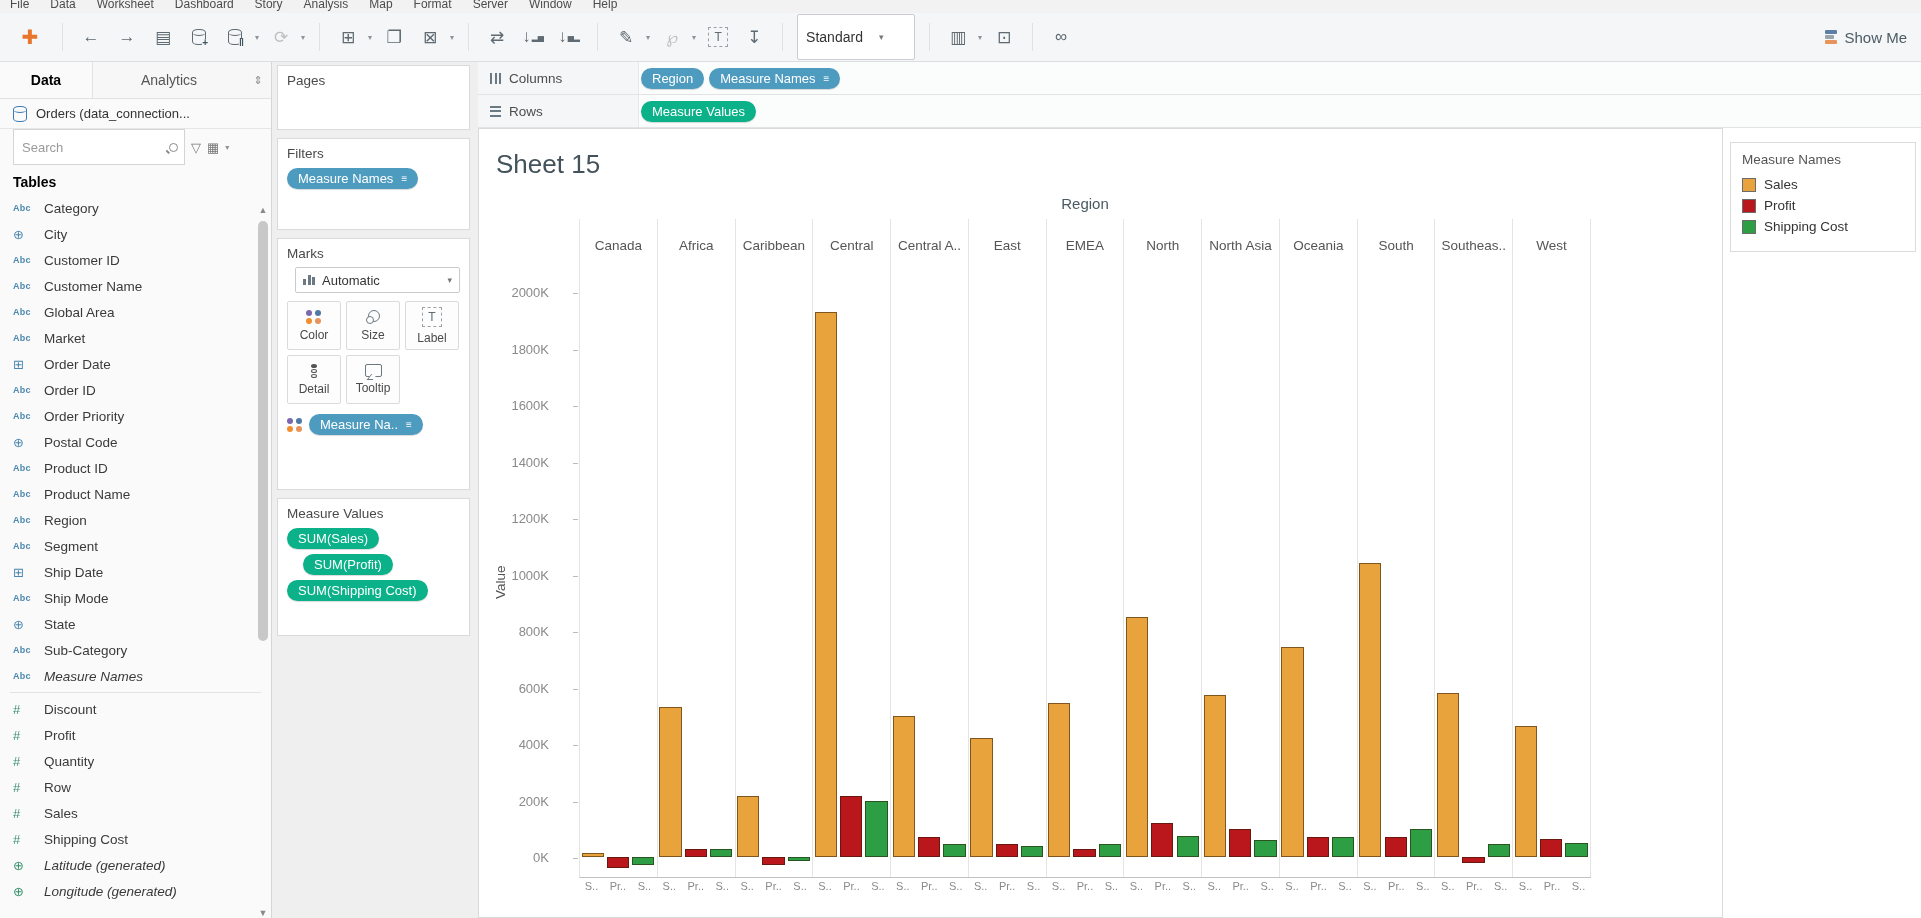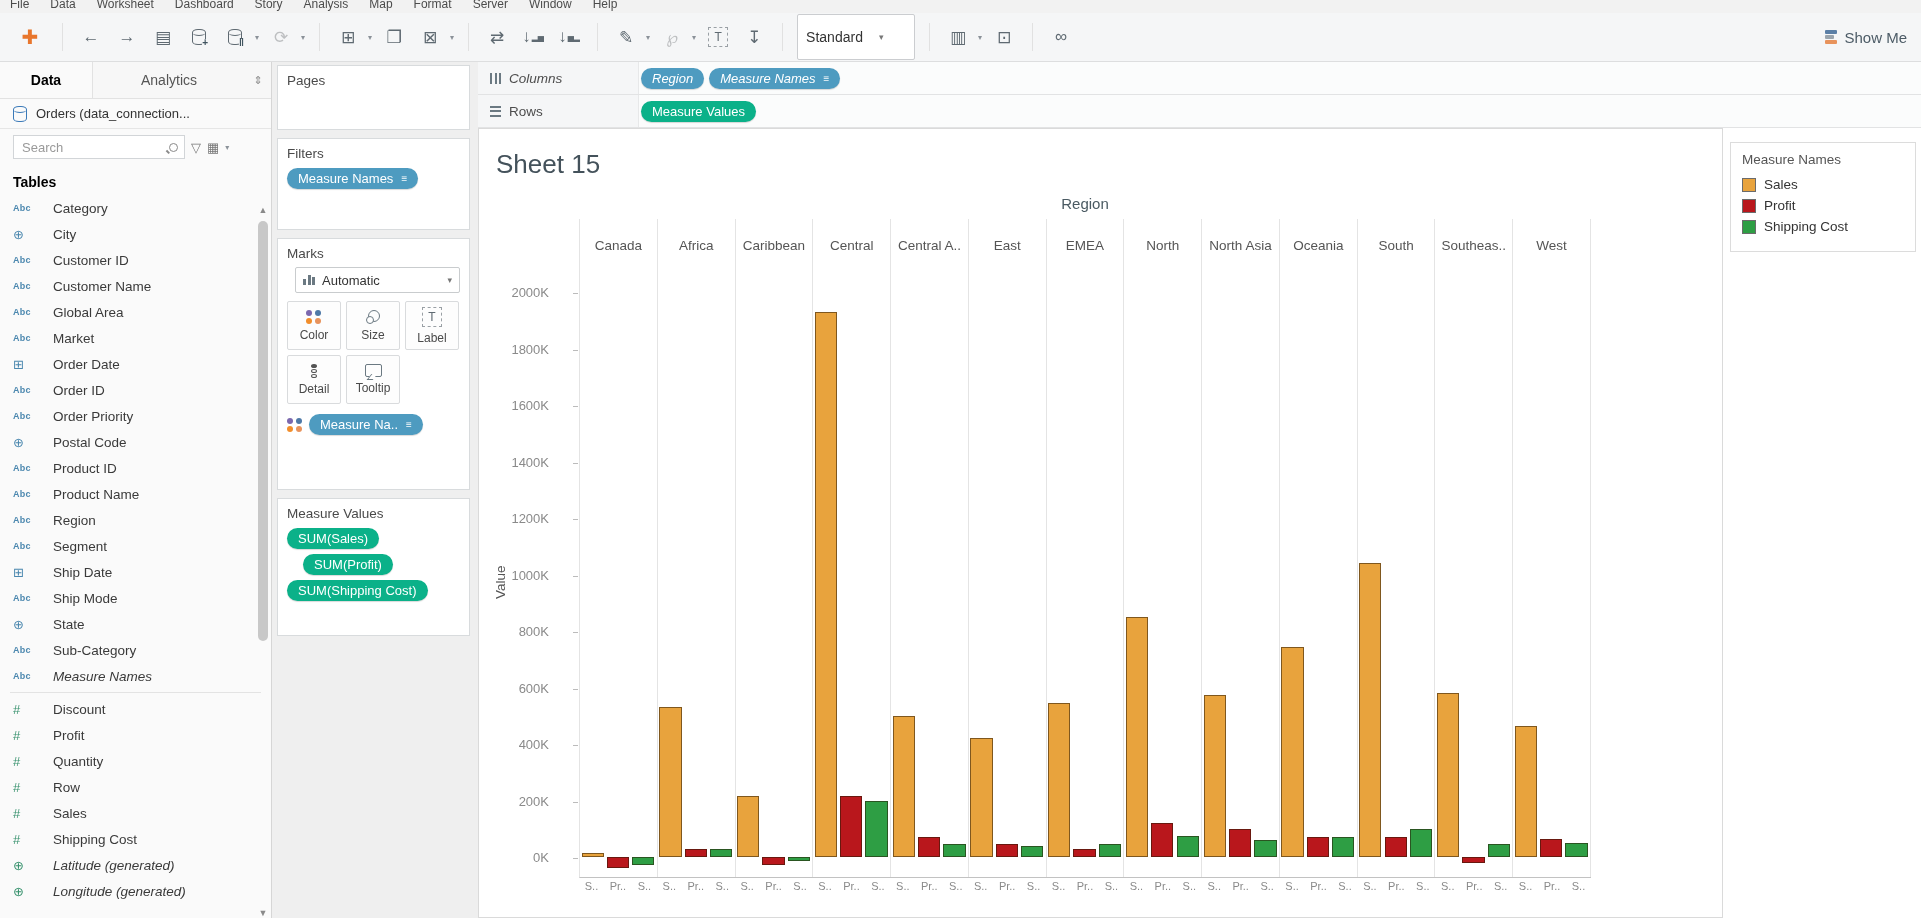--- a/index.html
+++ b/index.html
@@ -46,32 +46,32 @@
   #pane-tabs{height:36px;display:flex;align-items:stretch;border-bottom:1px solid #E2E2E2;background:#F7F7F7;}
   .pane-tab{display:flex;align-items:center;justify-content:center;font-size:14px;color:#555;cursor:pointer;}
   .pane-tab.active{width:92px;background:#FAFAFA;border-right:1px solid #E2E2E2;font-weight:bold;color:#000;}
   .pane-tab.inactive{flex:1;}
   #pane-ctl{width:26px;display:flex;align-items:center;justify-content:center;color:#8b8b8b;font-size:11px;}
   #ds-row{height:29px;display:flex;align-items:center;gap:9px;padding-left:13px;border-bottom:1px solid #E6E6E6;}
   #ds-row .db-cyl{border-color:#3A79B8;}
   #ds-row .db-cyl:before{border-color:#3A79B8;}
   #ds-label{font-size:13px;color:#333;white-space:nowrap;overflow:hidden;}
   #search-row{height:36px;display:flex;align-items:center;padding-left:13px;gap:6px;}
-  #search-box{width:172px;height:24px;border:1px solid #D2D5D8;background:#fff;display:flex;align-items:center;
+  #search-box{width:172px;height:36px;border:1px solid #D2D5D8;background:#fff;display:flex;align-items:center;
               box-sizing:border-box;padding:0 6px;}
   #search-box input{border:none;outline:none;flex:1;font-size:13px;color:#333;background:transparent;
                     font-family:inherit;min-width:0;}
   #search-box input::placeholder{color:#9a9a9a;}
   .mag{width:7px;height:7px;border:1.5px solid #8a8a8a;border-radius:50%;position:relative;display:inline-block;}
   .mag:after{content:"";position:absolute;width:4px;height:1.5px;background:#8a8a8a;left:-4px;top:7px;
              transform:rotate(45deg);}
   .pane-ico{color:#777;font-size:13px;}
   #tables-label{font-size:14px;font-weight:bold;color:#000;margin:9px 0 5px 13px;}
   #fields{position:relative;}
-  .field-row{height:26px;display:flex;align-items:center;padding-left:13px;gap:9px;cursor:pointer;}
+  .field-row{height:26px;display:flex;align-items:center;padding-left:13px;gap:0;cursor:pointer;}
   .field-ico{width:31px;flex:0 0 31px;font-size:13px;color:#4C88AF;display:inline-flex;align-items:center;}
   .field-ico.abc{font-size:9px;font-weight:bold;letter-spacing:.2px;}
   .field-ico.meas{color:#38926E;}
   .field-name{font-size:13.5px;color:#3a3a3a;white-space:nowrap;}
   .field-row.italic .field-name{font-style:italic;}
   .field-div{border-top:1px solid #E3E3E3;margin:3px 10px 3px 10px;height:0;}
   #pane-scroll{position:absolute;right:1px;top:143px;bottom:0;width:14px;}
   #pane-scroll .arr{position:absolute;left:0;width:14px;text-align:center;font-size:9px;color:#8a8a8a;}
   #scroll-thumb{position:absolute;left:2px;top:16px;width:10px;height:420px;background:#C8C8C8;border-radius:5px;}
 
@@ -105,21 +105,21 @@
   .dots3{display:flex;flex-direction:column;align-items:center;gap:1px;height:14px;justify-content:center;}
   .dots3 .d{width:4px;height:4px;border-radius:50%;}
   .tip-ico{width:15px;height:11px;border:1.4px solid #6b7982;border-radius:2px;position:relative;}
   .tip-ico:after{content:"";position:absolute;left:3px;bottom:-4px;width:5px;height:5px;background:#fff;
                  border-left:1.4px solid #6b7982;border-bottom:1.4px solid #6b7982;transform:skewX(-38deg);}
   #marks-pill-row{display:flex;align-items:center;gap:6px;margin-top:10px;}
 
   
   .shelf{position:absolute;left:478px;right:0;height:33px;background:#F5F6F7;border-bottom:1px solid #E2E3E4;
          box-sizing:border-box;}
-  #shelf-columns{top:62px;font-style:italic;}
+  #shelf-columns{top:62px;}
   #shelf-rows{top:95px;}
   .shelf-label{position:absolute;left:0;top:0;bottom:0;width:160px;display:flex;align-items:center;
                padding-left:12px;gap:8px;font-size:13.5px;color:#4d4d4d;box-sizing:border-box;}
   .icon-cols{width:11px;height:11px;background:repeating-linear-gradient(90deg,#6b7982 0 2px,transparent 2px 4.5px);}
   .icon-rows{width:11px;height:11px;background:repeating-linear-gradient(0deg,#6b7982 0 2px,transparent 2px 4.5px);}
   .shelf-pills{position:absolute;left:160px;right:0;top:0;bottom:0;background:#FBFCFC;border-left:1px solid #E7E8E9;
                display:flex;align-items:center;gap:5px;padding-left:2px;}
 
   
   #right-strip{position:absolute;left:1723px;right:0;top:128px;bottom:0;background:#fff;}

